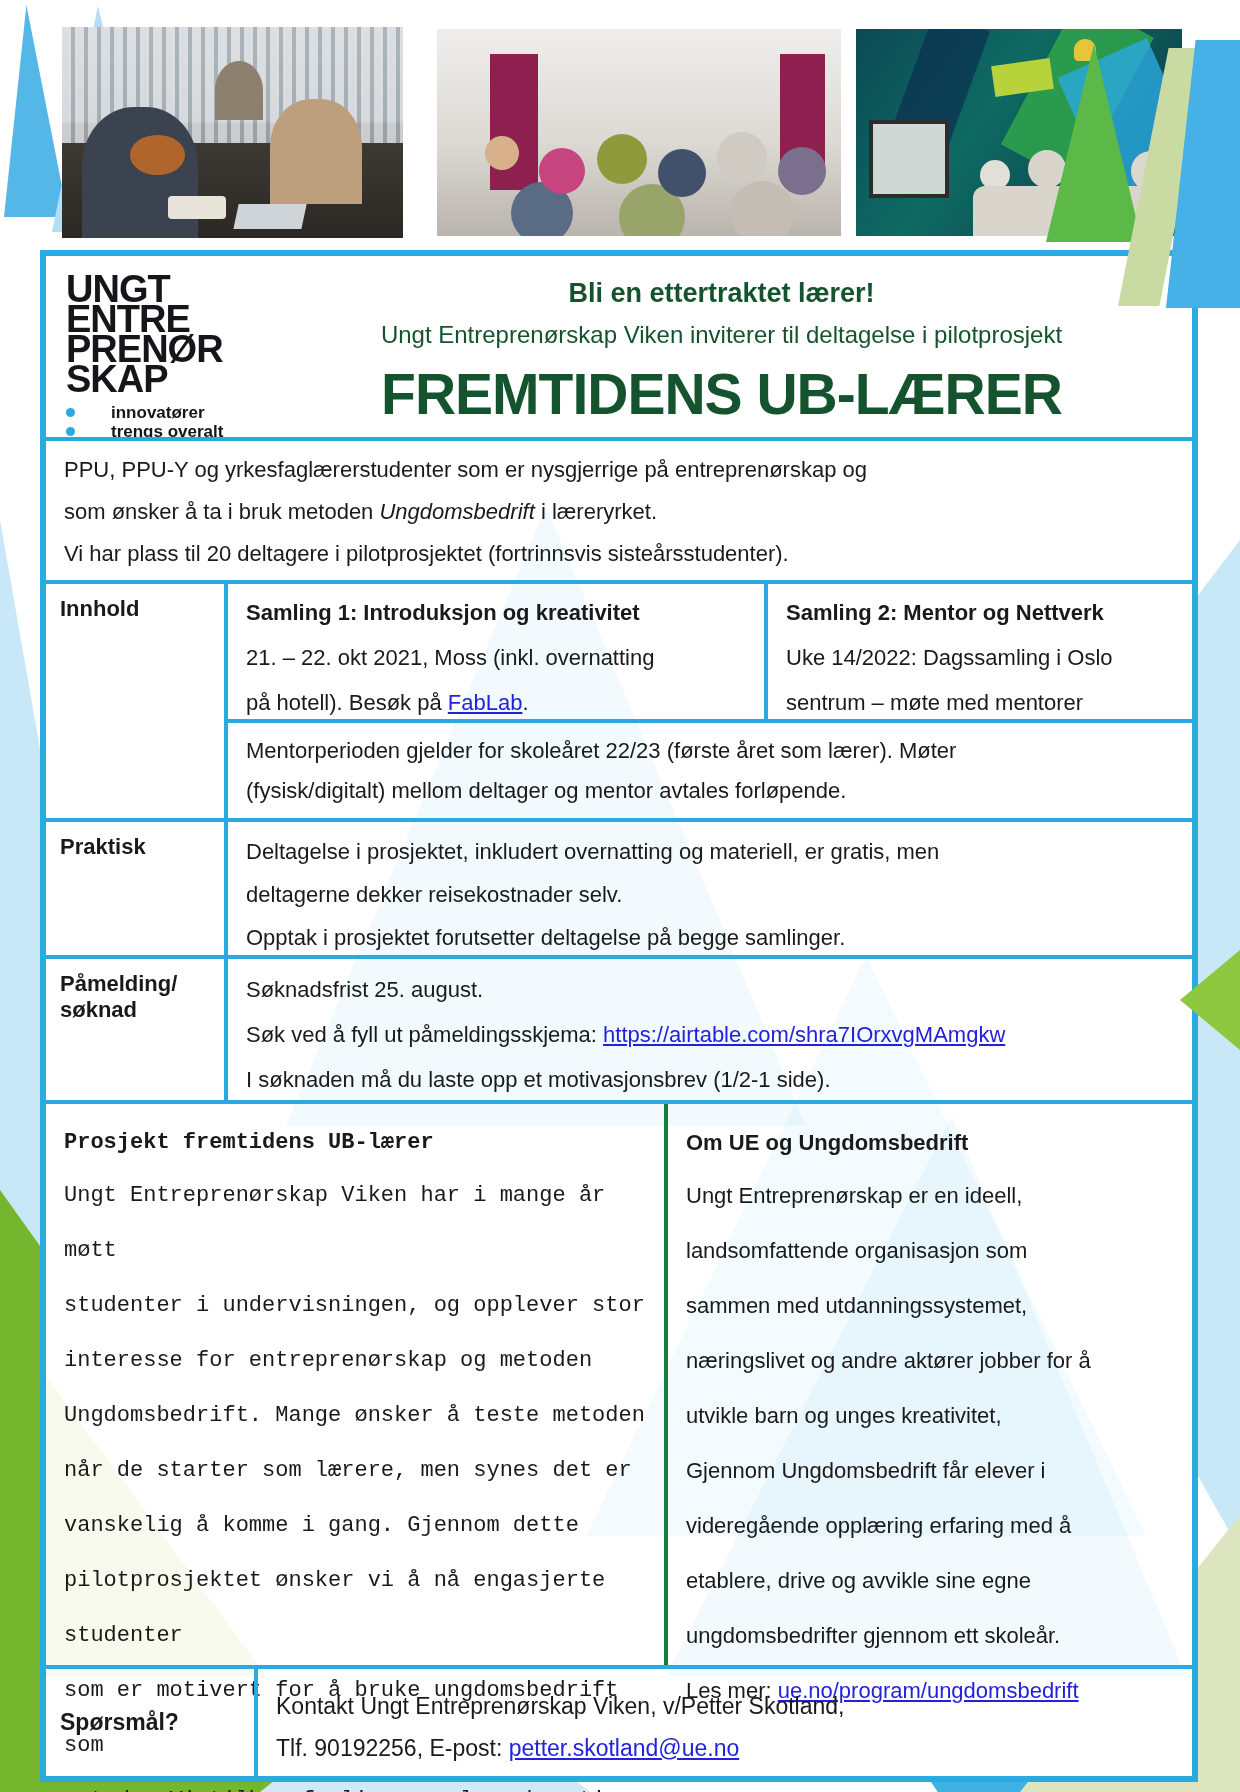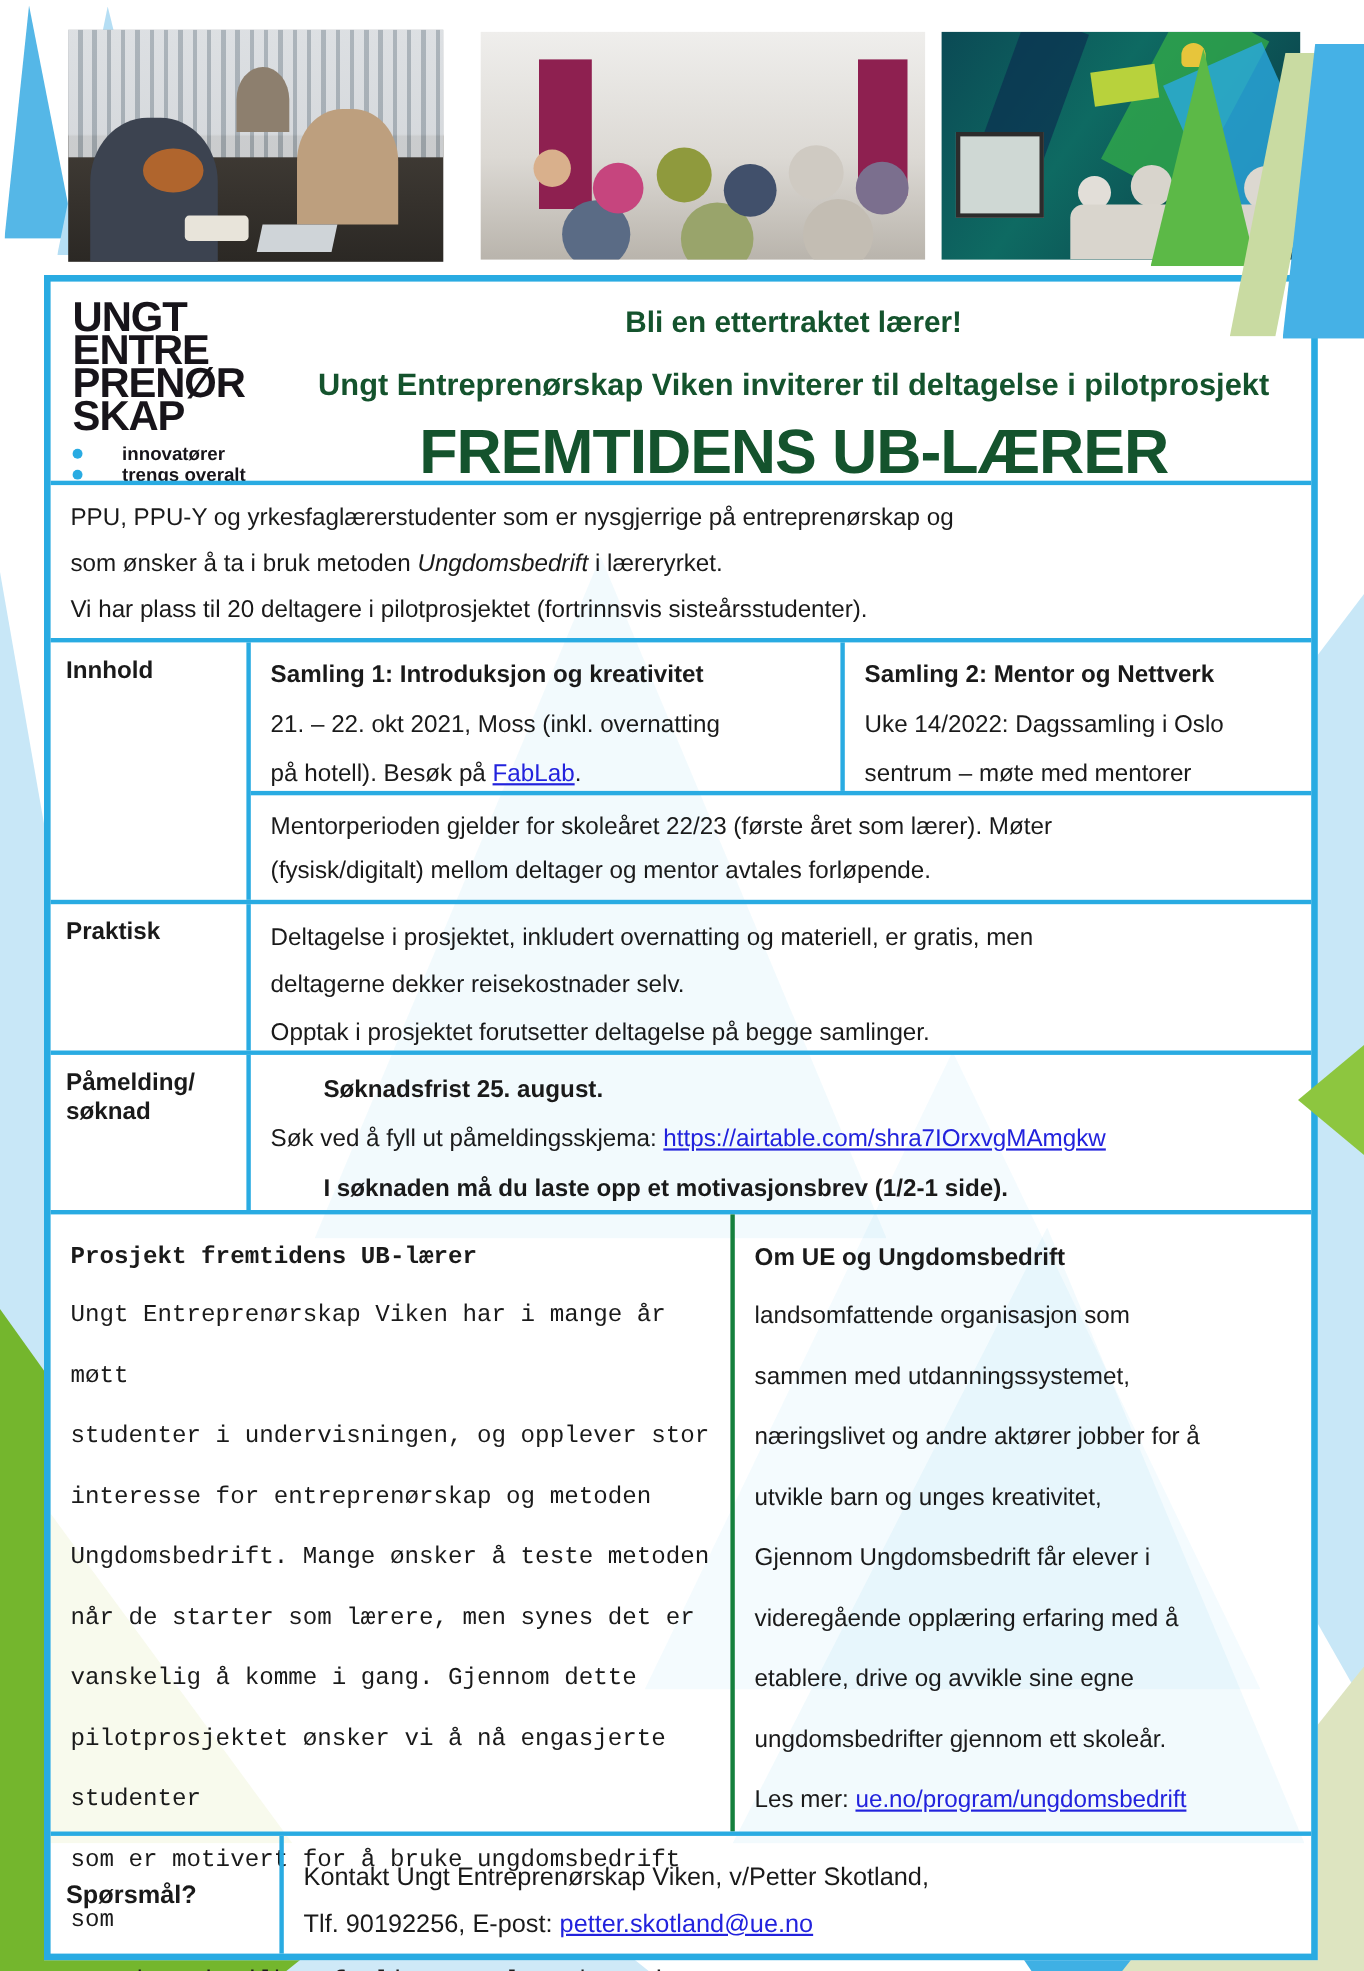--- a/index.html
+++ b/index.html
@@ -64,21 +64,21 @@
 
   
   .hdr{height:181px;display:flex;box-sizing:border-box;}
   .logo{width:205px;box-sizing:border-box;padding:18px 0 0 20px;color:#17141a;}
   .logo-line{font-size:38px;line-height:30px;font-weight:700;letter-spacing:-1px;}
   .tagline{margin-top:9px;}
   .tag-row{display:flex;align-items:center;font-size:17px;font-weight:700;line-height:19px;gap:29px;}
   .dot{width:9px;height:9px;border-radius:50%;background:#29abe2;margin-right:7px;flex:0 0 auto;}
   .hdr-text{flex:1;text-align:center;padding-top:22px;color:#14532d;}
   .kicker{font-size:27px;font-weight:700;}
-  .invite{font-size:28px;font-weight:700;margin-top:25px;}
+  .invite{font-size:24px;font-weight:400;margin-top:12px;}
   .main-title{font-size:57px;font-weight:700;letter-spacing:-1px;margin-top:12px;}
 
   
   .row{display:flex;border-top:4px solid #29abe2;box-sizing:border-box;font-size:22px;}
   .lab{width:182px;box-sizing:border-box;border-right:4px solid #29abe2;font-weight:700;
     padding:12px 8px 0 14px;flex:0 0 auto;}
   .cell{flex:1;box-sizing:border-box;padding:8px 14px 0 18px;}
   .row-malgruppe{height:143px;}
   .row-malgruppe .cell div{line-height:42px;}
   .row-innhold{height:238px;}
@@ -86,21 +86,21 @@
   .samling-row{display:flex;height:139px;border-bottom:4px solid #29abe2;box-sizing:border-box;}
   .samling{box-sizing:border-box;padding:6px 12px 0 18px;line-height:45px;}
   .s1{width:540px;border-right:4px solid #29abe2;flex:0 0 auto;}
   .s2{flex:1;}
   .sam-title{font-weight:700;}
   .mentor-note{height:91px;box-sizing:border-box;padding:8px 14px 0 18px;line-height:40px;}
   .row-praktisk{height:137px;}
   .row-praktisk .cell div{line-height:43px;}
   .row-pamelding{height:145px;}
   .row-pamelding .cell div{line-height:45px;}
-  .bold{font-weight:700;margin-left:48px;}
+  .bold{font-weight:400;}
   .ital{font-style:italic;}
   a.link{color:#2222dd;text-decoration:underline;cursor:pointer;}
 
   
   .cols{height:565px;display:flex;border-top:4px solid #29abe2;box-sizing:border-box;font-size:22px;}
   .col{box-sizing:border-box;padding:14px 16px 0 18px;}
   .col-left{width:622px;border-right:4px solid #15803d;flex:0 0 auto;font-family:Liberation Mono, monospace;}
   .col-right{flex:1;}
   .col-h{font-weight:700;line-height:50px;}
   .col-body div{line-height:55px;}
@@ -252,20 +252,21 @@
             <div>som er motivert for å bruke ungdomsbedrift som</div>
             <div>metode. Vi tilbyr faglig grunnlag, kreativ</div>
             <div>inspirasjon, støtte fra UE og en erfaren UB-lærer</div>
             <div>som mentor som følger deg gjennom første år</div>
             <div>som nyutdannet lærer.</div>
           </div>
       </div>
       <div class="col col-right">
         <div class="col-h">Om UE og Ungdomsbedrift</div>
         <div class="col-body">
+            <div>Ungt Entreprenørskap er en ideell,</div>
             <div>landsomfattende organisasjon som</div>
             <div>sammen med utdanningssystemet,</div>
             <div>næringslivet og andre aktører jobber for å</div>
             <div>utvikle barn og unges kreativitet,</div>
             <div>Gjennom Ungdomsbedrift får elever i</div>
             <div>videregående opplæring erfaring med å</div>
             <div>etablere, drive og avvikle sine egne</div>
             <div>ungdomsbedrifter gjennom ett skoleår.</div>
           </div>
         <div class="readmore"><span>Les mer: </span> <a class="link">ue.no/program/ungdomsbedrift</a></div>

